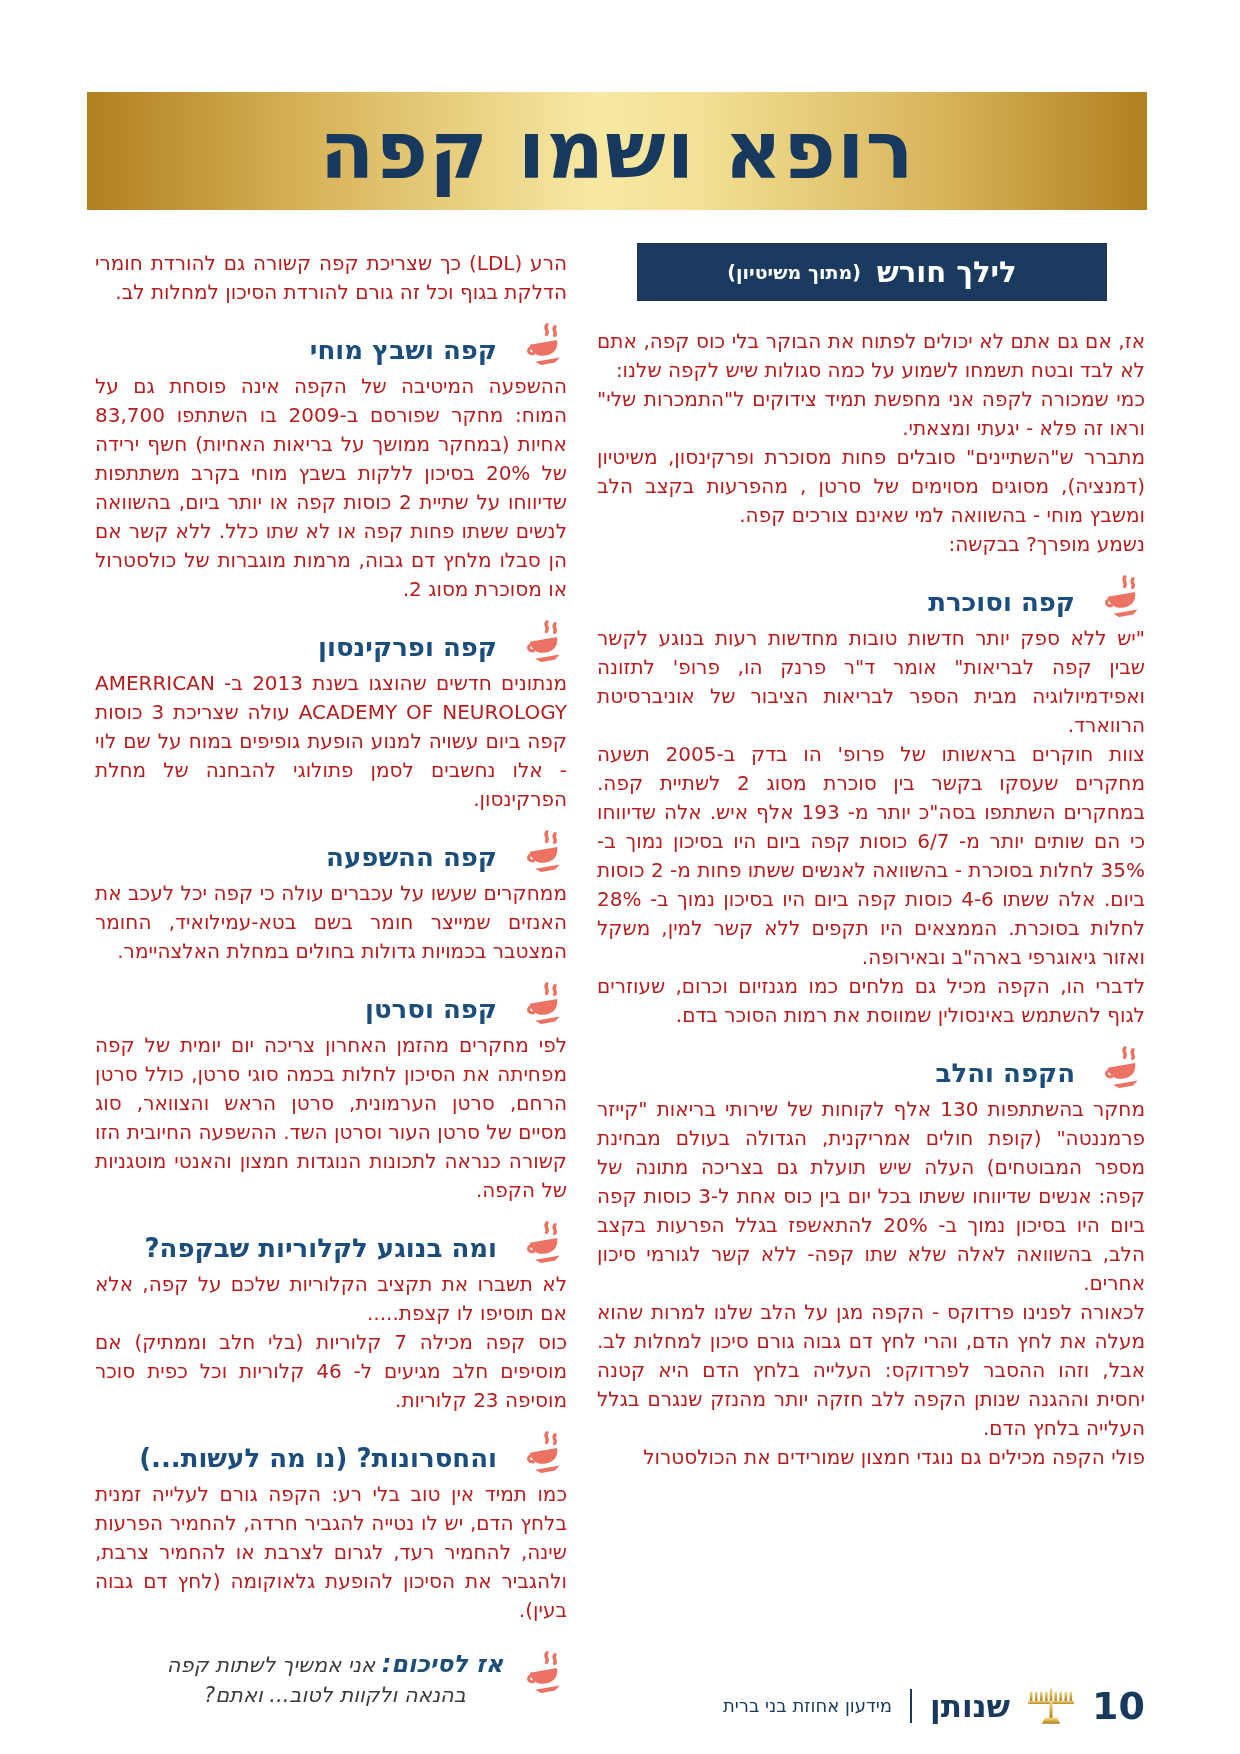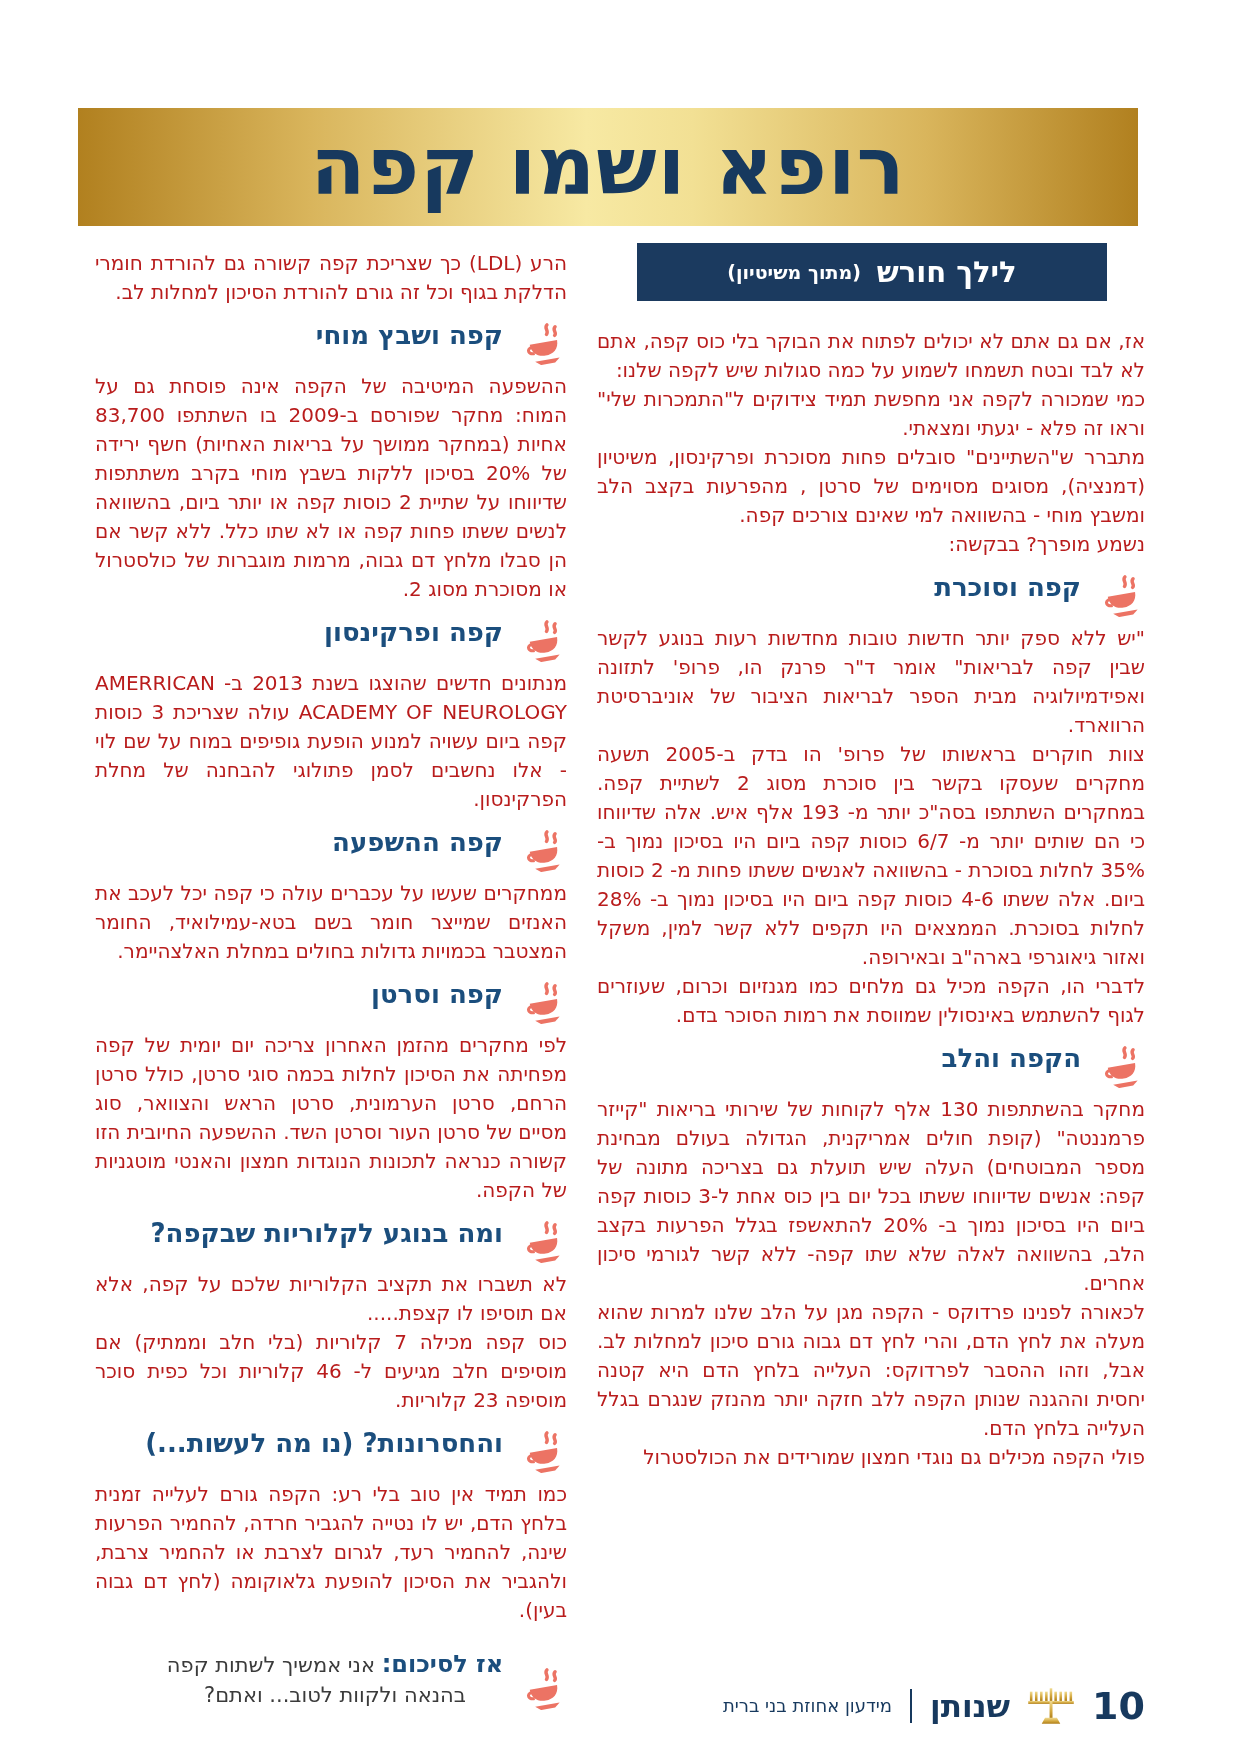--- a/index.html
+++ b/index.html
@@ -6,24 +6,24 @@
   .page{
     position:relative;
     width:1240px;height:1754px;
     background:#ffffff;
     direction:rtl;
     font-family:"DejaVu Sans",sans-serif;
     overflow:hidden;
   }
   
   .banner{
-    position:absolute;left:78px;top:92px;width:1060px;height:118px;
+    position:absolute;left:87px;top:92px;width:1060px;height:118px;
     background:linear-gradient(to right,
       #B1801F 0%, #D9B55C 22%, #F7E9A3 48%, #F2E094 58%, #D9B55C 80%, #B1801F 100%);
-    display:flex;align-items:center;justify-content:center;margin-top:16px;
+    display:flex;align-items:center;justify-content:center;
   }
   .banner h1{
     margin:0;font-size:80px;font-weight:bold;color:#17395E;
     letter-spacing:1px;line-height:1;
   }
   
   .columns{
     position:absolute;top:243px;right:95px;left:95px;
     display:flex;gap:30px;align-items:flex-start;
   }
@@ -38,30 +38,30 @@
   .byline-author{font-size:29px;font-weight:bold;}
   .byline-source{font-size:19px;font-weight:bold;}
   
   .body-par{
     margin:0;font-size:20px;line-height:29px;color:#b91c1c;
     text-align:justify;
   }
   
   .section{margin:0;}
   .section-head{
-    display:flex;align-items:flex-start;gap:22px;
+    display:flex;align-items:flex-end;gap:28px;
     margin:14px 0 7px;
   }
   .section-heading{
     font-size:26px;font-weight:bold;color:#1B4E7D;line-height:1.1;
   }
   .cup-holder{flex:0 0 auto;width:42px;height:44px;}
   
   .summary{
-    margin-top:24px;display:flex;gap:10px;align-items:flex-end;
+    margin-top:24px;display:flex;gap:10px;align-items:flex-start;font-style:italic;
   }
   .summary-textwrap{
     flex:1;text-align:center;font-size:21px;line-height:30px;color:#3B3B3B;
     padding-left:60px;
   }
   .summary-label{font-size:24px;font-weight:bold;color:#1B4E7D;}
   
   .footer{
     position:absolute;right:95px;left:95px;bottom:28px;
     display:flex;align-items:center;gap:10px;color:#17395E;

